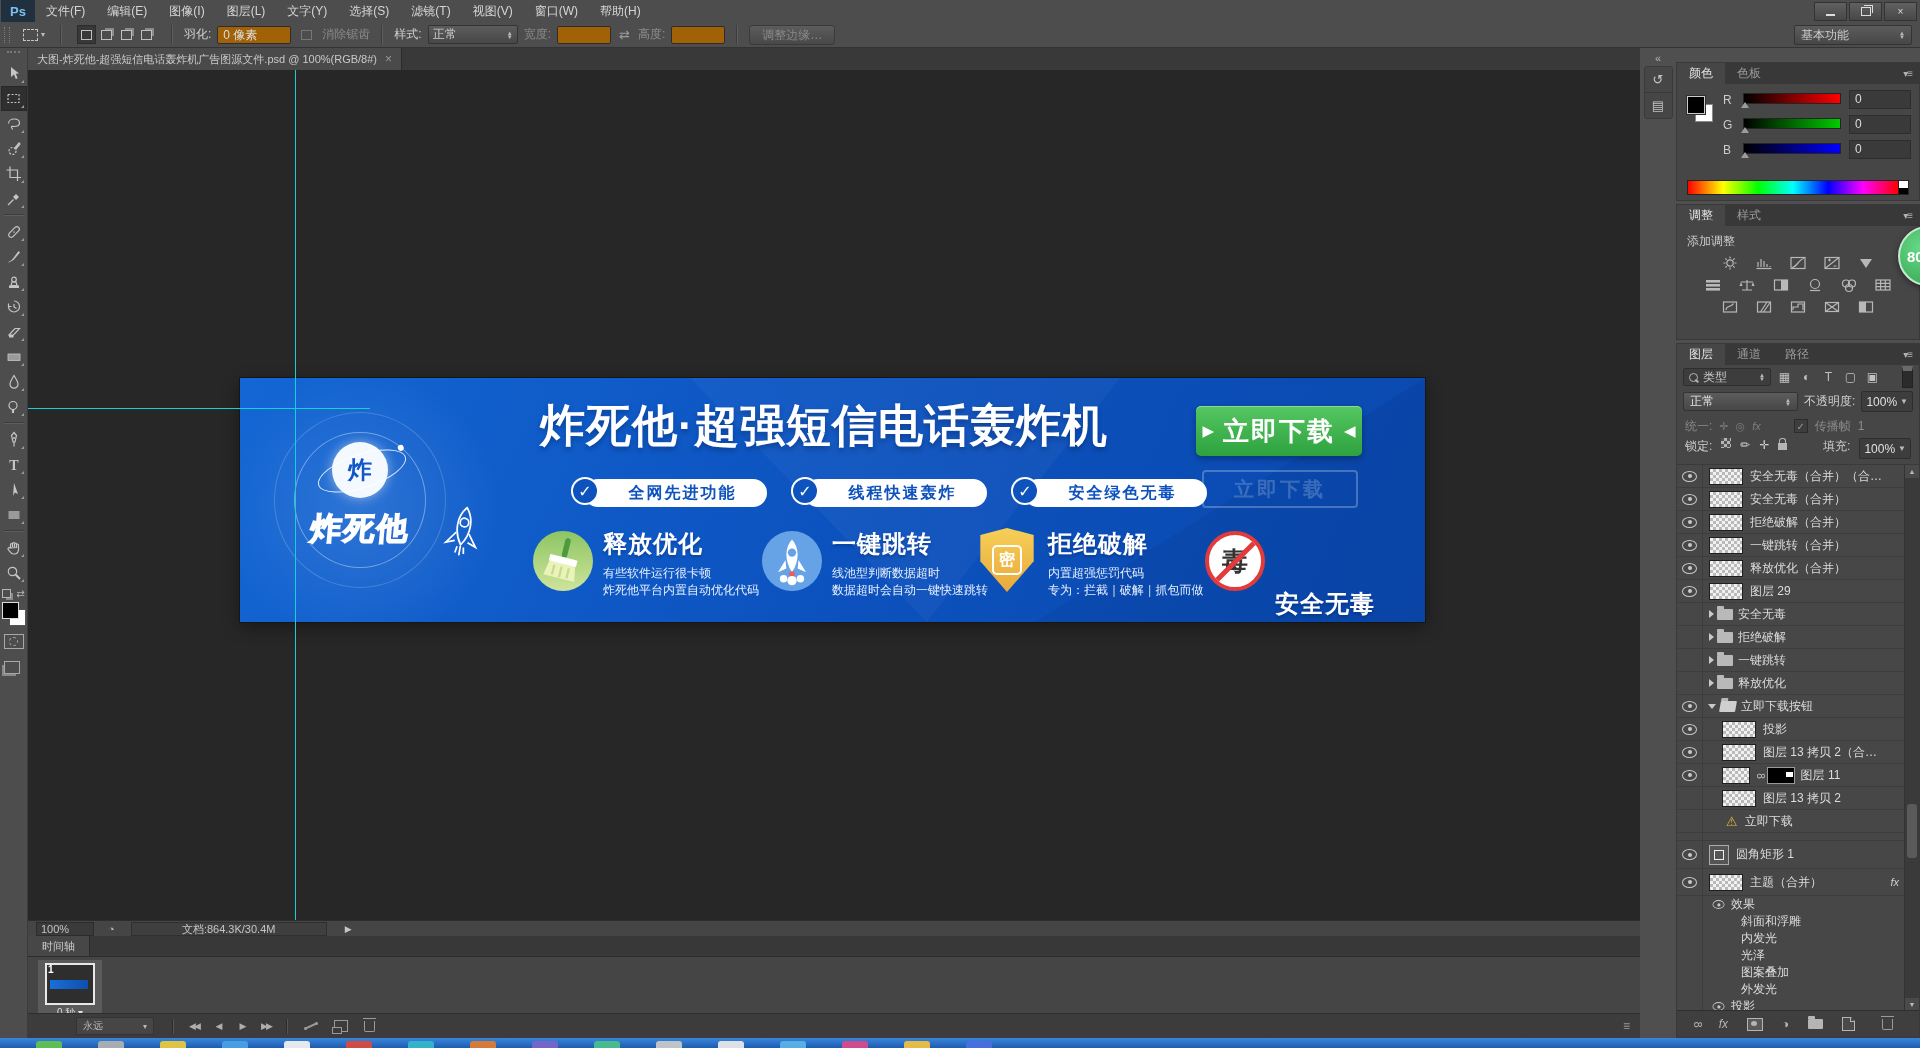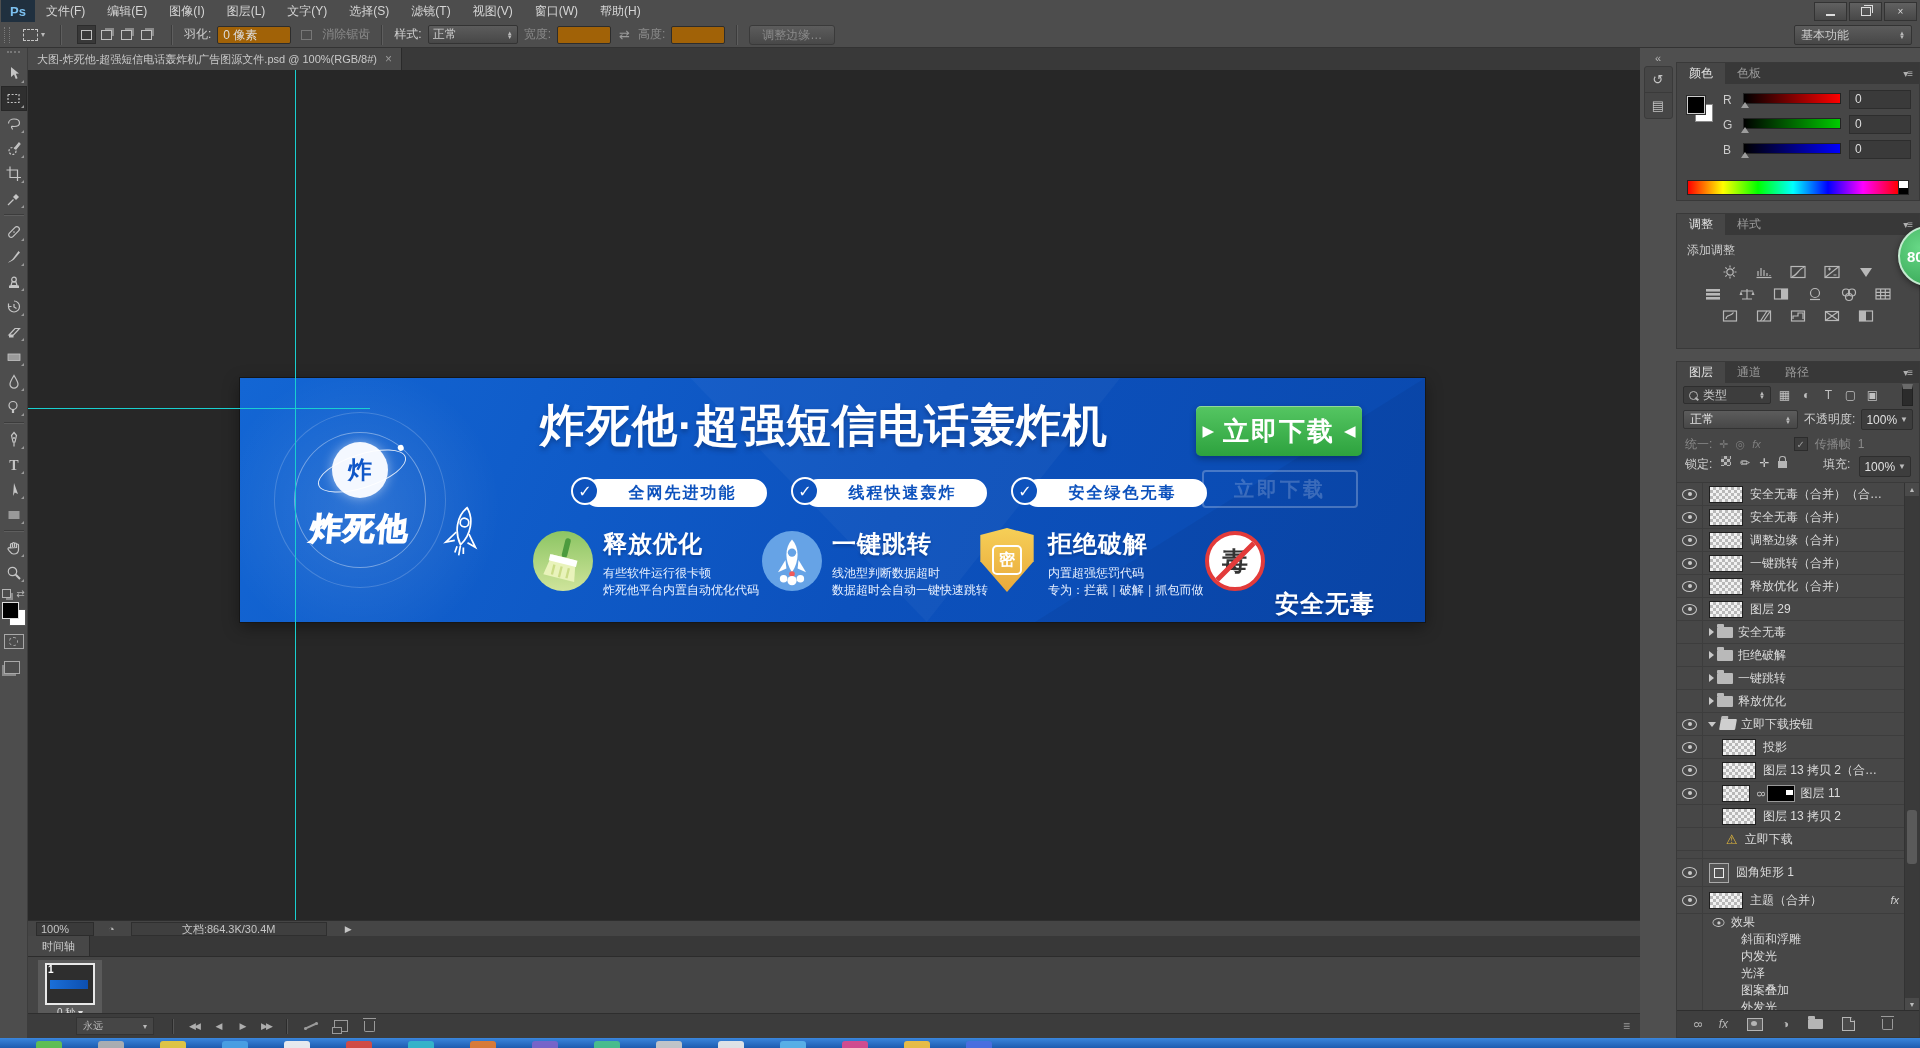--- a/index.html
+++ b/index.html
@@ -136,21 +136,21 @@
   
   .dock-strip{position:absolute;left:1640px;top:48px;width:36px;bottom:10px;background:#4f4f4f}
   .dock-collapse{color:#b5b5b5;font-size:11px;text-align:center;margin:4px 0 2px}
   .dock-icons{width:27px;margin:0 auto;background:#464646;border:1px solid #3a3a3a;border-radius:3px}
   .dock-icon{height:25px;display:flex;align-items:center;justify-content:center;color:#c5c5c5;font-size:13px}
   .dock-icon + .dock-icon{border-top:1px solid #3a3a3a}
 
   
   .panels{position:absolute;left:1676px;top:48px;width:244px;bottom:10px;background:#4f4f4f;display:flex;flex-direction:column;padding-top:14px;box-sizing:border-box}
   .panel{background:#464646;border:1px solid #393939;display:flex;flex-direction:column;box-sizing:border-box}
-  .panel + .panel{margin-top:12px}
+  .panel + .panel{margin-top:3px}
   .ptabs{height:21px;background:#383838;display:flex;align-items:center;flex:0 0 auto}
   .ptab{padding:0 12px;line-height:21px;font-size:12px;color:#9a9a9a;white-space:nowrap}
   .ptab.active{background:#464646;color:#e2e2e2}
   .pmenu{margin-left:auto;margin-right:7px;color:#b0b0b0;font-size:10px;letter-spacing:-1px}
 
   
   .panel.color{height:139px}
   .color-body{position:relative;flex:1}
   .cp-swatches{position:absolute;left:10px;top:12px;width:26px;height:26px}
   .cp-fg{position:absolute;left:0;top:0;width:16px;height:16px;background:#000;border:1px solid #ccc;box-shadow:0 0 0 1px #2e2e2e;z-index:2}
@@ -885,21 +885,21 @@
               <span class="lthumb"></span>
               <span class="lname">安全无毒（合并）</span>
             </div>
           </div>
           <div class="lrow k-layer">
             <span class="eyecell">
               <span class="eye"></span>
             </span>
             <div class="lbody">
               <span class="lthumb"></span>
-              <span class="lname">调整边缘（合并）</span>
+              <span class="lname">拒绝破解（合并）</span>
             </div>
           </div>
           <div class="lrow k-layer">
             <span class="eyecell">
               <span class="eye"></span>
             </span>
             <div class="lbody">
               <span class="lthumb"></span>
               <span class="lname">一键跳转（合并）</span>
             </div>

